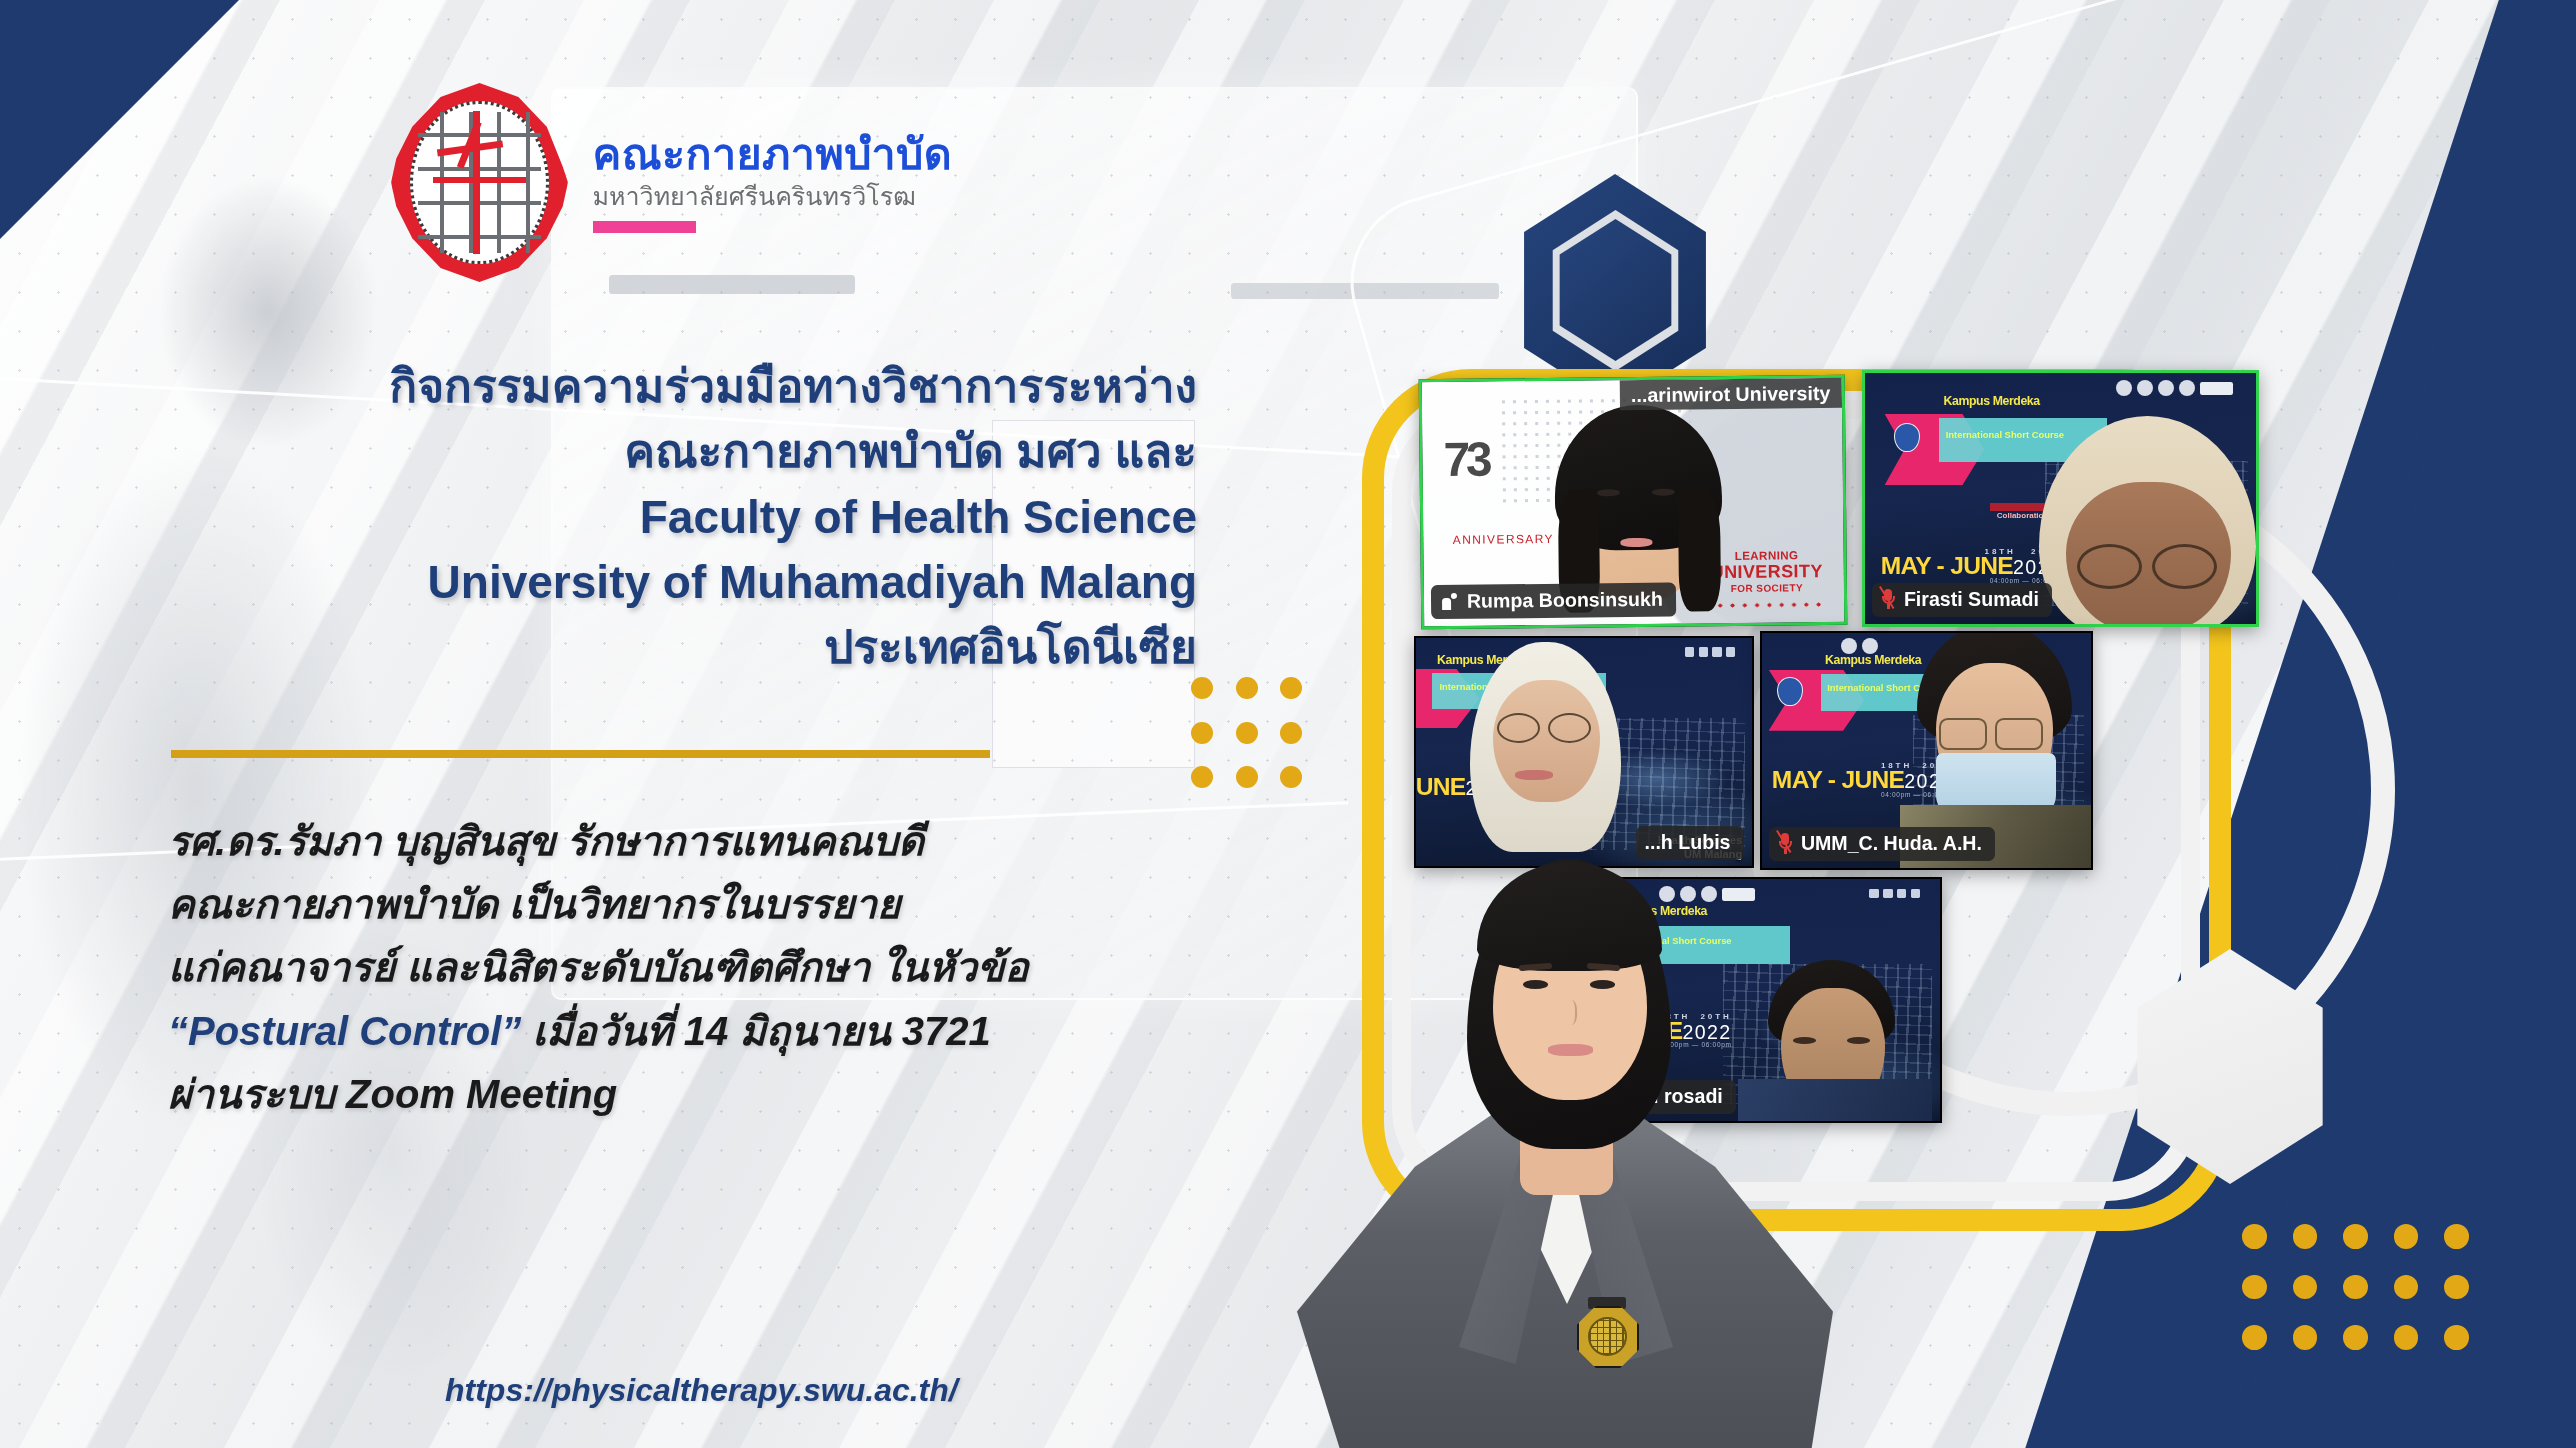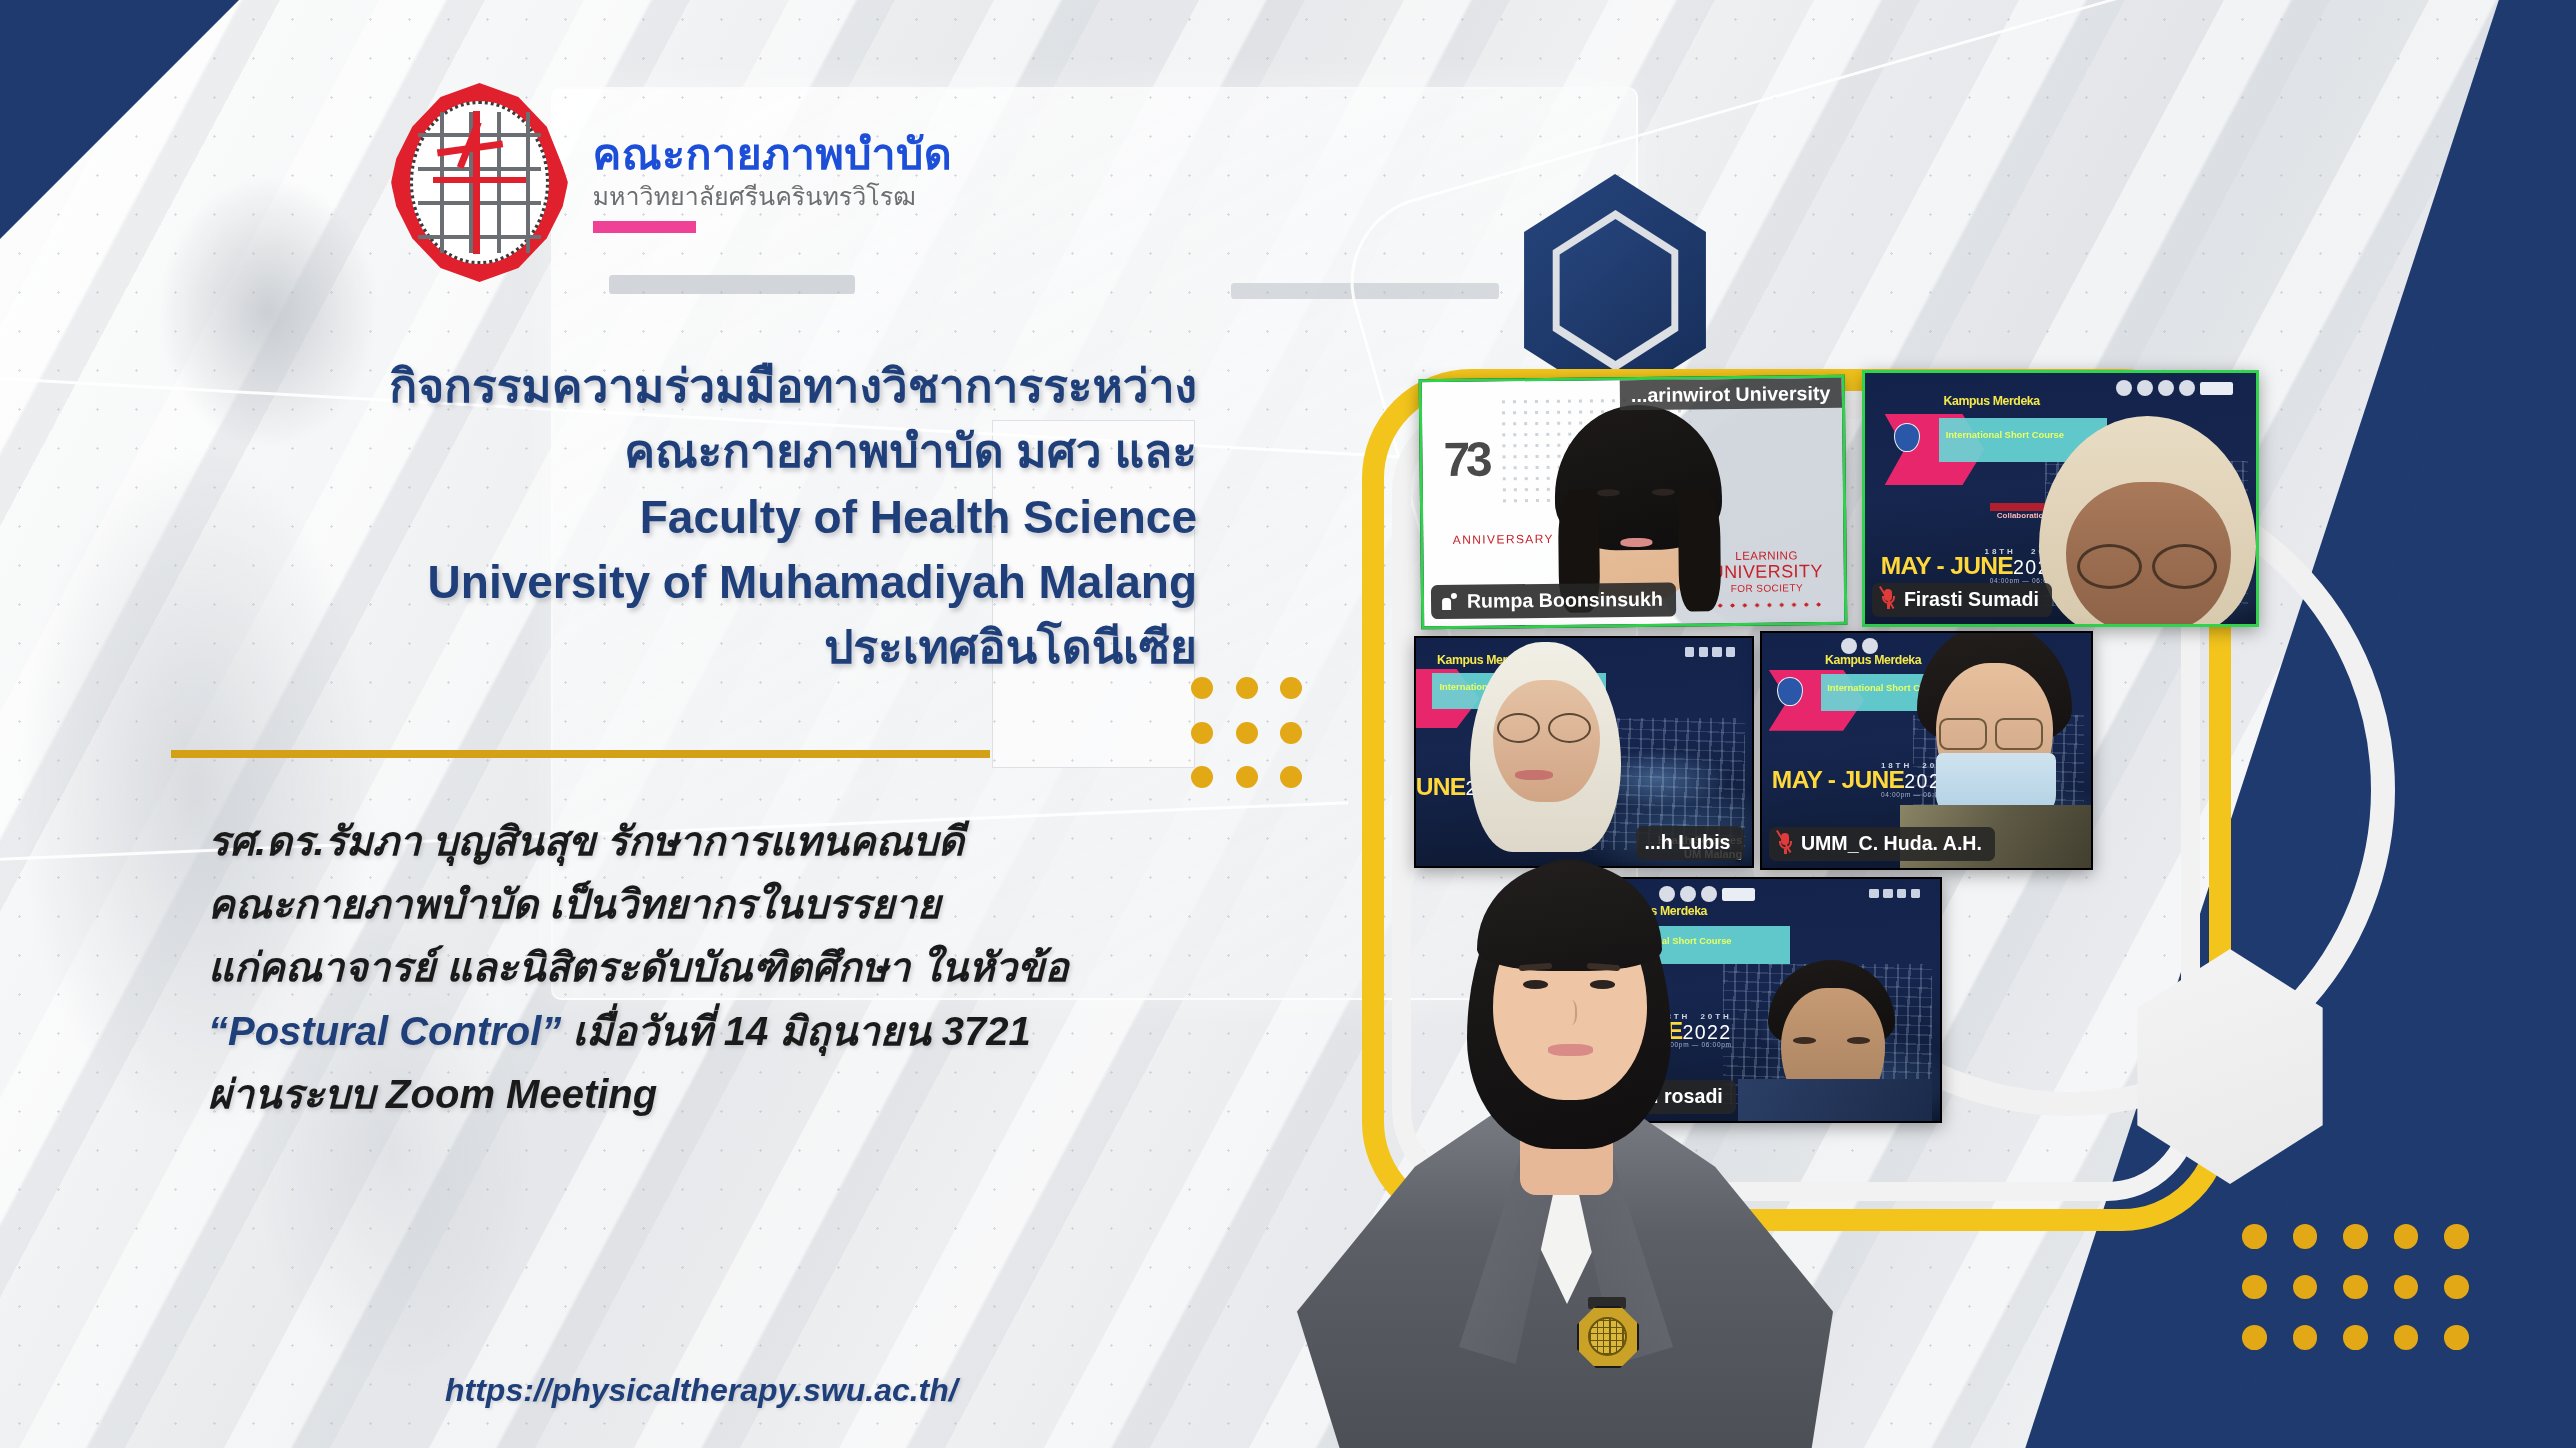--- a/index.html
+++ b/index.html
@@ -81,21 +81,21 @@
   .headline{position:absolute;left:168px;top:354px;width:1029px;
     color:#1f3f7a;font-weight:700;font-size:46px;line-height:1.42;
     text-shadow:2.2px 2.9px 5px rgba(90,95,105,.33);}
   .headline div{white-space:nowrap;text-align:right;}
   .gold-rule{position:absolute;left:171px;top:750px;width:819px;height:8px;background:#d4a017;}
 
   
   .body-txt{position:absolute;left:168px;top:810px;width:1043px;
     color:#1a1a1a;font-size:40px;line-height:1.58;font-style:italic;font-weight:600;
     text-shadow:1.4px 2.2px 4.3px rgba(110,115,125,.3);}
-  .body-txt .ln{white-space:nowrap;margin-left:40px;}
+  .body-txt .ln{white-space:nowrap;}
   .body-txt .blue{color:#1f3f7a;font-weight:700;}
 
   
   .social-row{position:absolute;left:194px;top:1291px;display:flex;align-items:center;gap:19px;}
   .ic{width:52px;height:52px;border-radius:50%;display:flex;align-items:center;justify-content:center;flex:0 0 auto;}
   .ic-fb{background:#3b5998;}
   .ic-tw{background:#55acee;}
   .ic-ig{background:conic-gradient(from 210deg,#f9ce34,#ee2a7b,#6228d7,#f9ce34);}
   .soc-label{font-size:38px;font-weight:700;font-style:italic;color:#1f3f7a;white-space:nowrap;
     text-shadow:1.4px 1.4px 3.6px rgba(120,124,134,.3);}
@@ -172,21 +172,21 @@
   .swu-bg{position:absolute;inset:0;background:
       radial-gradient(circle at 88% 58%, rgba(205,210,218,.85) 0 38%, rgba(205,210,218,0) 39%),
       radial-gradient(circle at 88% 58%, rgba(255,255,255,0) 0 30%, rgba(255,255,255,.9) 31%),
       linear-gradient(160deg,#fbfbfc,#eef0f3 60%,#dfe3e9);}
   .swu-dots{position:absolute;left:18%;top:6%;width:46%;height:44%;
     background-image:radial-gradient(circle,rgba(200,206,214,.9) 1.4px,transparent 1.8px);
     background-size:11px 11px;}
   .swu-73{position:absolute;left:5%;top:24%;font-size:48px;font-weight:900;color:#4a4a4a;line-height:.8;
     letter-spacing:-4.3px;}
   .swu-ann{position:absolute;left:7%;top:62%;font-size:12px;font-weight:400;color:#c62229;letter-spacing:1.4px;}
-  .swu-tag{position:absolute;right:5%;bottom:12%;text-align:center;color:#c62229;font-weight:400;line-height:1.1;}
+  .swu-tag{position:absolute;right:5%;bottom:12%;text-align:center;color:#c62229;font-weight:700;line-height:1.1;}
   .swu-tag .a{font-size:11.6px;letter-spacing:0.4px;}
   .swu-tag .b{font-size:18px;letter-spacing:0.4px;}
   .swu-tag .c{font-size:10px;letter-spacing:0.4px;}
   .swu-top{position:absolute;right:0;top:0;background:rgba(55,55,55,.86);color:#fff;
     font-size:19.6px;font-weight:600;padding:3.6px 11.6px;white-space:nowrap;}
   .swu-strip{position:absolute;right:5%;bottom:6%;width:109px;height:5px;
     background-image:radial-gradient(circle,#c62229 1.8px,transparent 2.2px);background-size:12.3px 5px;}
 
   
   .hex{position:absolute;clip-path:polygon(50% 0,93.3% 25%,93.3% 75%,50% 100%,6.7% 75%,6.7% 25%);}

